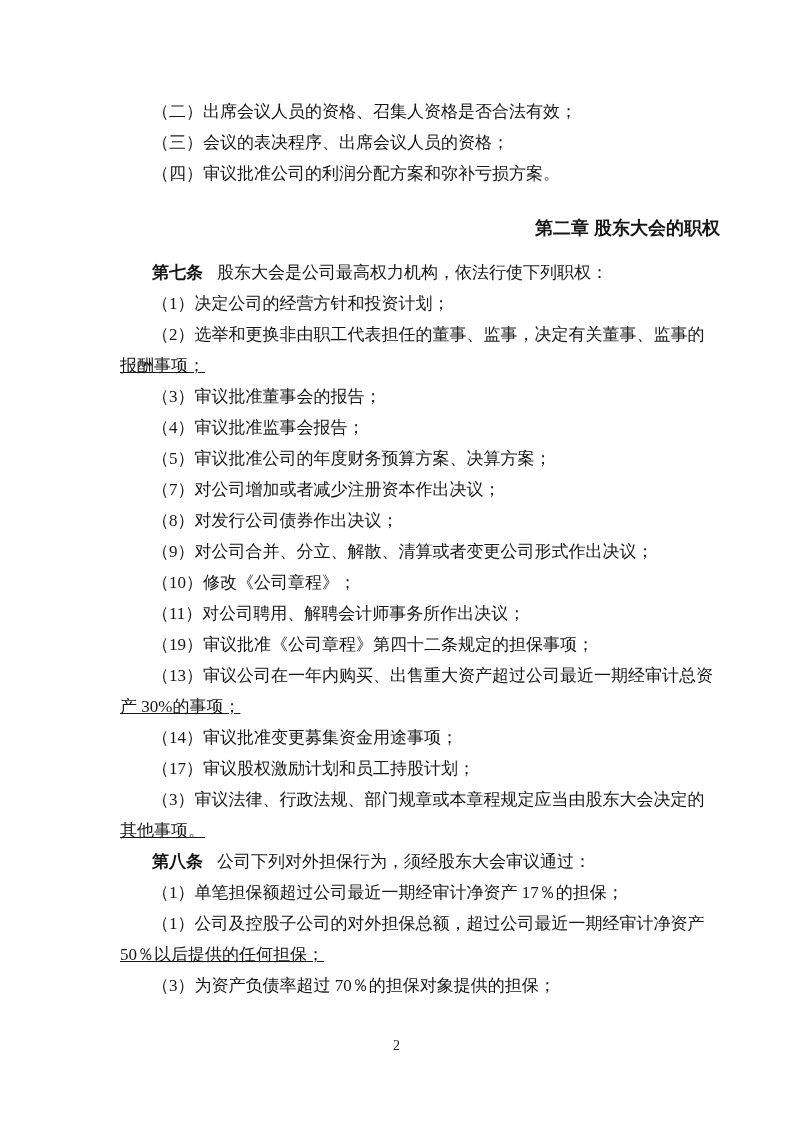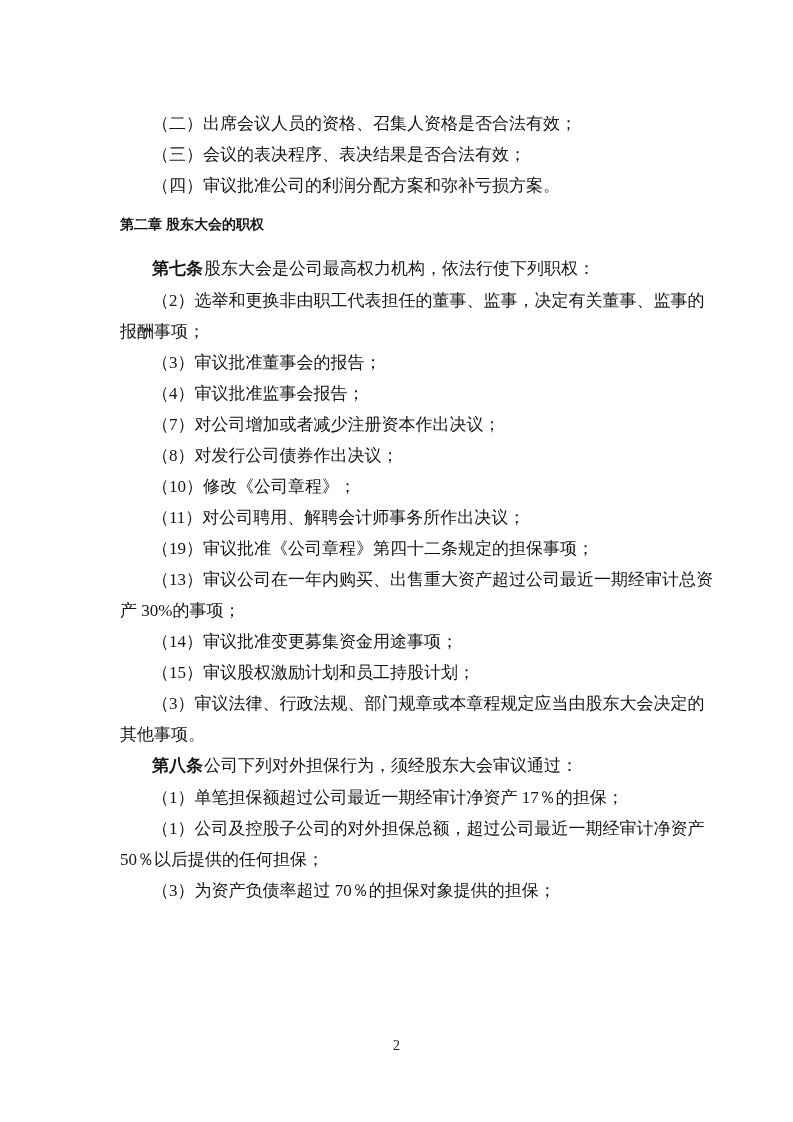--- a/index.html
+++ b/index.html
@@ -12,85 +12,89 @@
     width: 793px;
     height: 1122px;
     background: #ffffff;
     overflow: hidden;
     font-family: "Liberation Serif", "DejaVu Serif", serif;
     color: #161616;
   }
   .content {
     position: absolute;
     left: 120px;
-    top: 108px;
+    top: 96px;
     width: 600px;
   }
   .line {
     font-size: 17px;
     line-height: 31px;
     white-space: nowrap;
   }
   .first {
     text-indent: 32px;
   }
   .cont {
     text-indent: 0;
+    text-decoration: underline;
   }
   .chapter {
-    text-align: left;
+    text-align: right;
     text-indent: 0;
     font-weight: bold;
-    font-size: 14px;
-    margin-top: 8px;
+    font-size: 18px;
+    margin-top: 24px;
     margin-bottom: 13px;
     font-family: "Liberation Sans", "DejaVu Sans", sans-serif;
     white-space: normal;
   }
   .art-num {
     font-weight: bold;
-    font-family: Liberation Mono, monospace;
-    margin-right: 1px;
+    font-family: Liberation Sans, sans-serif;
+    margin-right: 14px;
   }
   .footer {
     position: absolute;
     top: 1036px;
     left: 0;
     width: 100%;
     text-align: center;
     font-size: 14px;
     line-height: 20px;
     color: #1a1a1a;
   }
 </style>
 </head>
 <body>
 
 <div class="page">
   <div class="content">
     <div class="line first">（二）出席会议人员的资格、召集人资格是否合法有效；</div>
-    <div class="line first">（三）会议的表决程序、表决结果是否合法有效；</div>
+    <div class="line first">（三）会议的表决程序、出席会议人员的资格；</div>
     <div class="line first">（四）审议批准公司的利润分配方案和弥补亏损方案。</div>
     <div class="line chapter">第二章 股东大会的职权</div>
     <div class="line first">
       <span class="art-num">第七条</span><span>股东大会是公司最高权力机构，依法行使下列职权：</span>
     </div>
+    <div class="line first">（1）决定公司的经营方针和投资计划；</div>
     <div class="line first">（2）选举和更换非由职工代表担任的董事、监事，决定有关董事、监事的</div>
     <div class="line cont">报酬事项；</div>
     <div class="line first">（3）审议批准董事会的报告；</div>
     <div class="line first">（4）审议批准监事会报告；</div>
+    <div class="line first">（5）审议批准公司的年度财务预算方案、决算方案；</div>
     <div class="line first">（7）对公司增加或者减少注册资本作出决议；</div>
     <div class="line first">（8）对发行公司债券作出决议；</div>
+    <div class="line first">（9）对公司合并、分立、解散、清算或者变更公司形式作出决议；</div>
     <div class="line first">（10）修改《公司章程》；</div>
     <div class="line first">（11）对公司聘用、解聘会计师事务所作出决议；</div>
     <div class="line first">（19）审议批准《公司章程》第四十二条规定的担保事项；</div>
     <div class="line first">（13）审议公司在一年内购买、出售重大资产超过公司最近一期经审计总资</div>
     <div class="line cont">产 30%的事项；</div>
     <div class="line first">（14）审议批准变更募集资金用途事项；</div>
-    <div class="line first">（15）审议股权激励计划和员工持股计划；</div>
+    <div class="line first">（17）审议股权激励计划和员工持股计划；</div>
     <div class="line first">（3）审议法律、行政法规、部门规章或本章程规定应当由股东大会决定的</div>
     <div class="line cont">其他事项。</div>
     <div class="line first">
       <span class="art-num">第八条</span><span>公司下列对外担保行为，须经股东大会审议通过：</span>
     </div>
     <div class="line first">（1）单笔担保额超过公司最近一期经审计净资产 17％的担保；</div>
     <div class="line first">（1）公司及控股子公司的对外担保总额，超过公司最近一期经审计净资产</div>
     <div class="line cont">50％以后提供的任何担保；</div>
     <div class="line first">（3）为资产负债率超过 70％的担保对象提供的担保；</div>
   </div>

